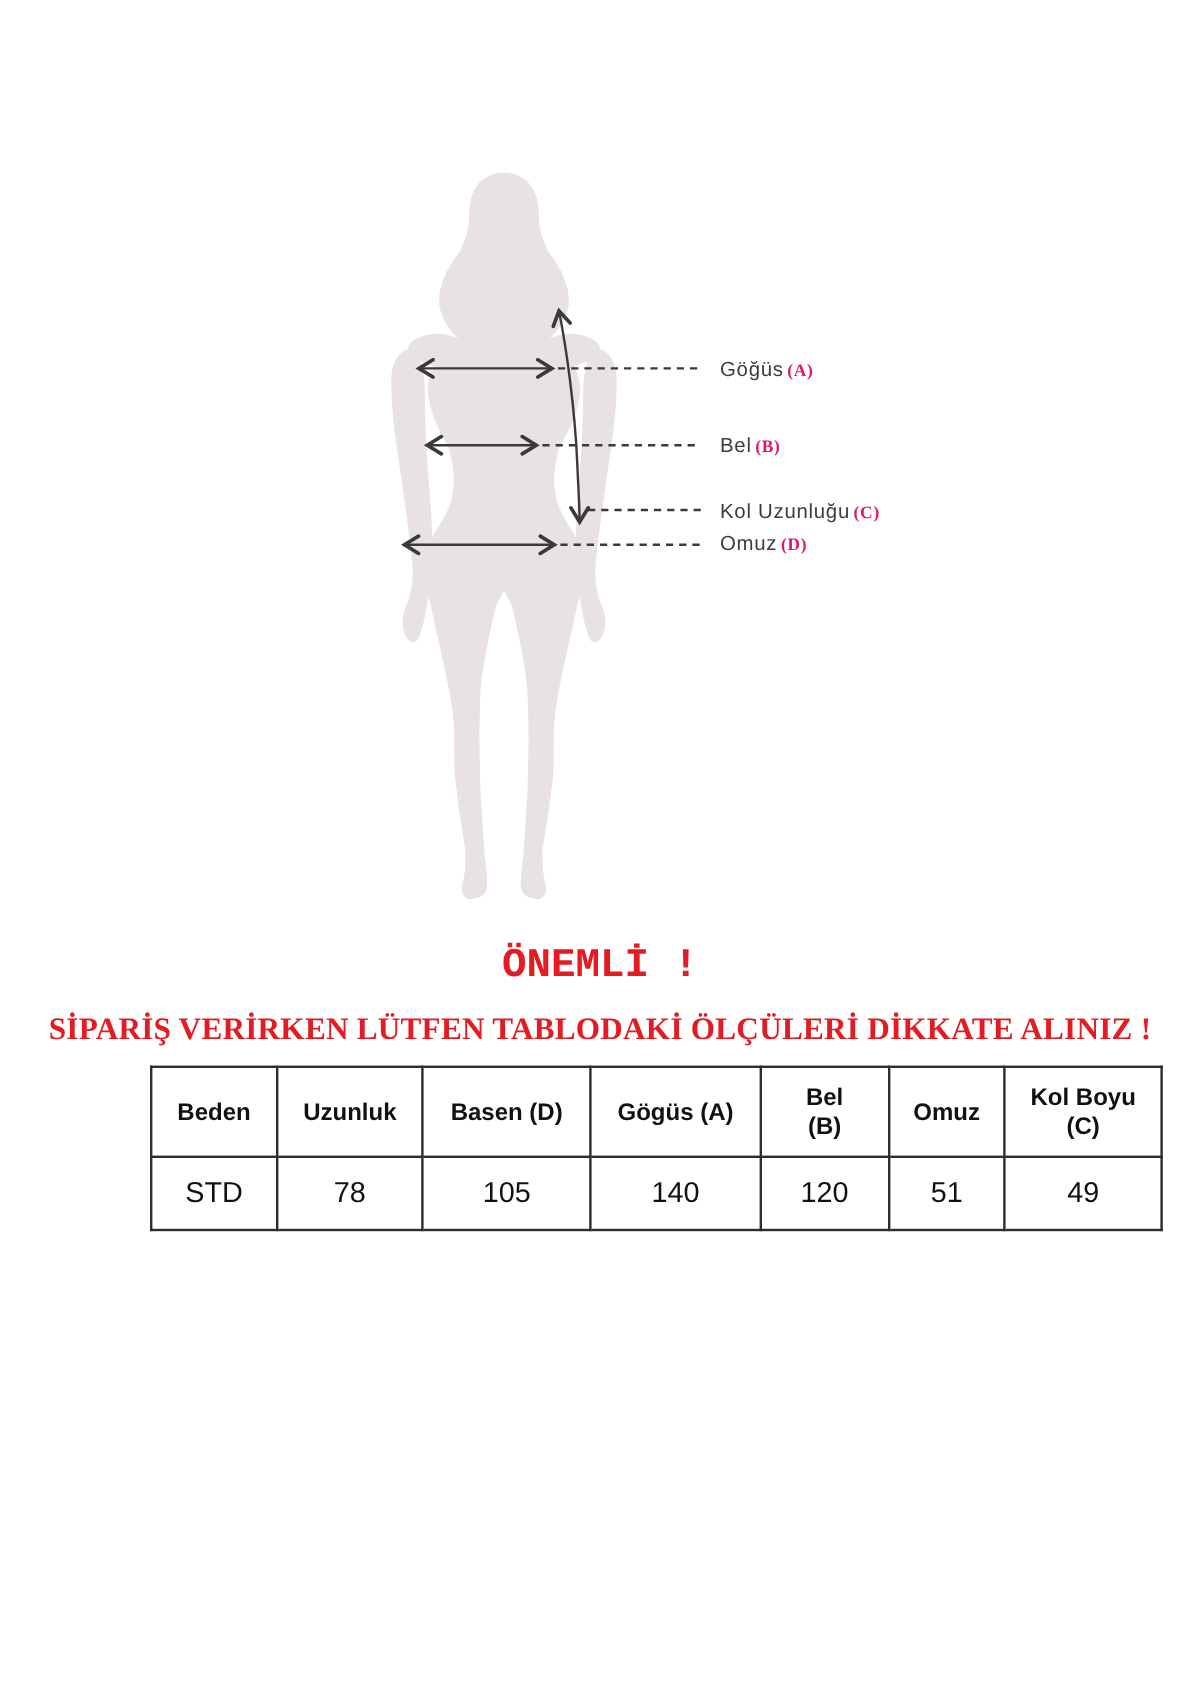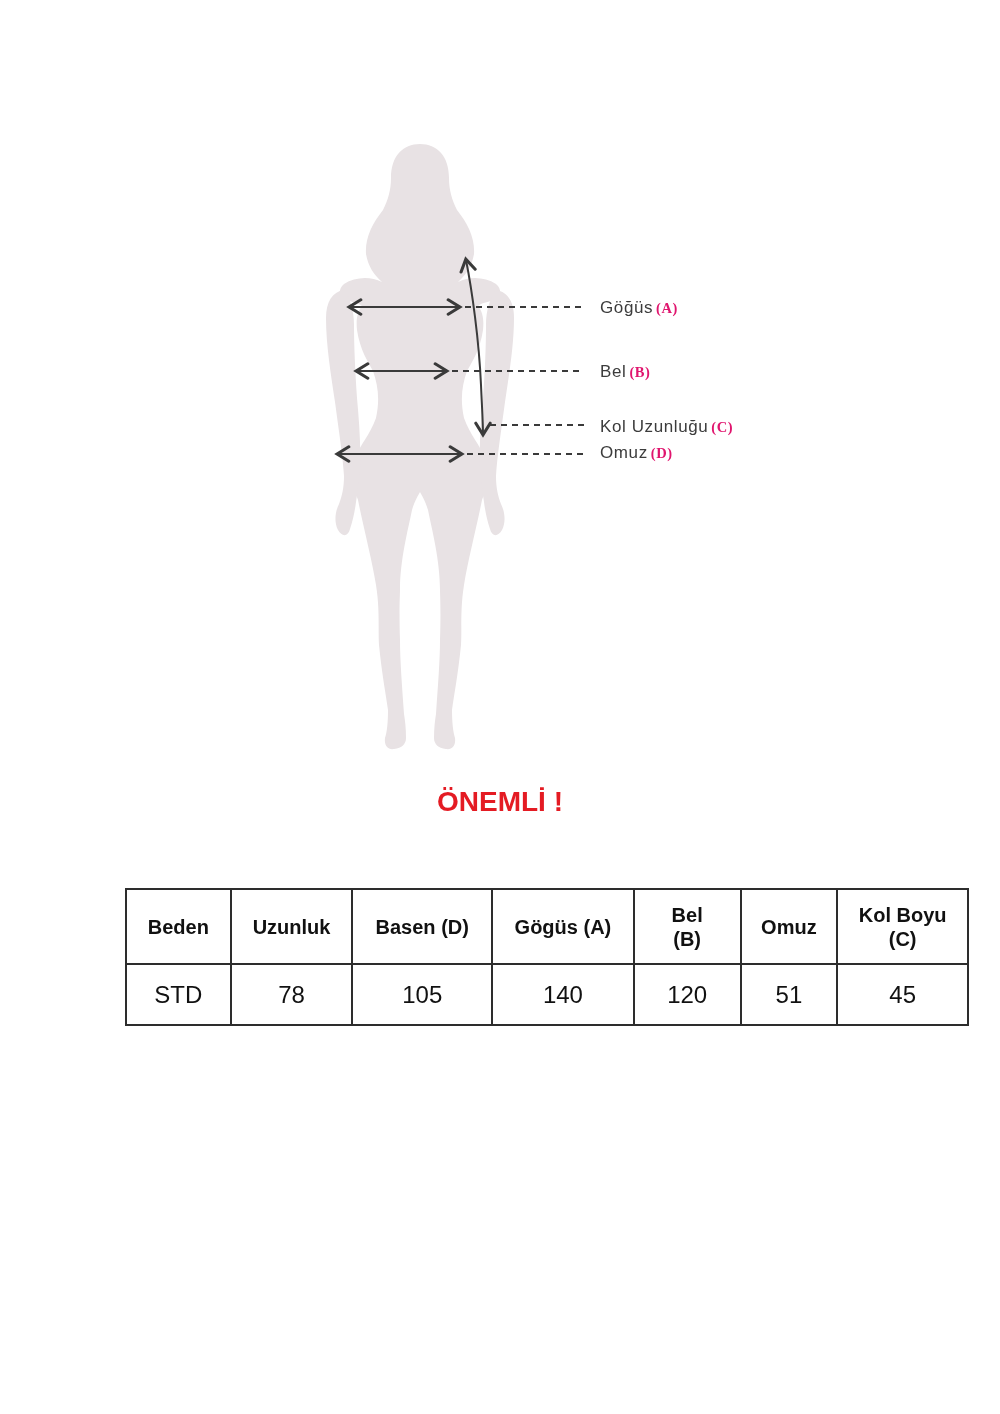--- a/index.html
+++ b/index.html
@@ -60,22 +60,22 @@
   .label-waist { top: 221px; }
   .label-arm   { top: 276px; }
   .label-hip   { top: 302px; }
 
   .notice-heading {
     position: absolute;
     top: 786px;
     left: 0;
     width: 100%;
     text-align: center;
-    font-family: Liberation Sans, sans-serif;
-    font-size: 28px;
+    font-family: Liberation Mono, monospace;
+    font-size: 34px;
     font-weight: 700;
     color: #e41b23;
   }
 
   .notice-warning {
     position: absolute;
     top: 843px;
     left: 0;
     width: 100%;
     text-align: center;
@@ -193,20 +193,21 @@
     </div>
     <div class="measure-label label-arm">
       <span>Kol Uzunluğu</span><span class="code">(C)</span>
     </div>
     <div class="measure-label label-hip">
       <span>Omuz</span><span class="code">(D)</span>
     </div>
   </div>
 
   <div class="notice-heading">ÖNEMLİ !</div>
+  <div class="notice-warning">SİPARİŞ VERİRKEN LÜTFEN TABLODAKİ ÖLÇÜLERİ DİKKATE ALINIZ !</div>
 
   <table class="size-table">
     <colgroup>
       <col style="width:12.44%">
         <col style="width:14.45%">
         <col style="width:16.59%">
       <col style="width:16.83%">
         <col style="width:12.68%">
         <col style="width:11.49%">
       <col style="width:15.52%">
@@ -225,18 +226,18 @@
       </tr>
     </thead>
     <tbody>
       <tr>
         <td>STD</td>
         <td>78</td>
         <td>105</td>
         <td>140</td>
         <td>120</td>
         <td>51</td>
-        <td>45</td>
+        <td>49</td>
       </tr>
     </tbody>
   </table>
 
 </div>
 
 </body></html>

